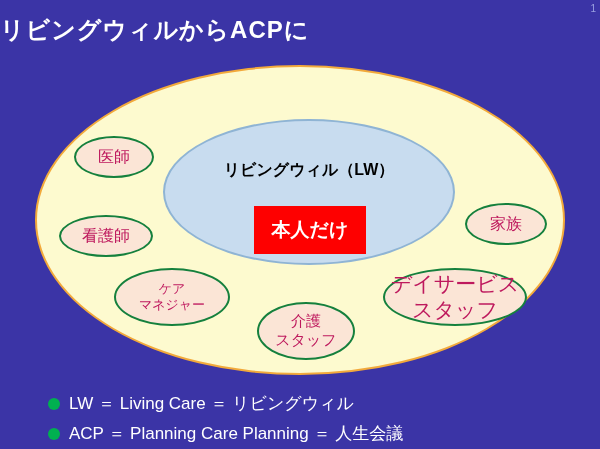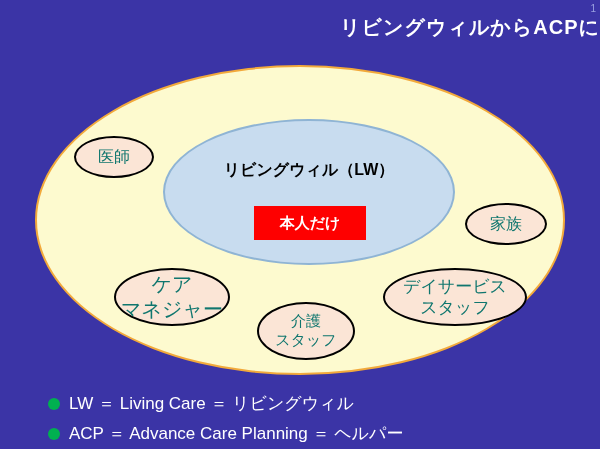--- a/index.html
+++ b/index.html
@@ -18,26 +18,25 @@
     top: 3px;
     right: 4px;
     color: #9aa0e0;
     font-size: 10px;
   }
   .title {
     position: absolute;
     top: 14px;
     left: 0;
     width: 100%;
-    text-align: right;
+    text-align: left;
     color: #ffffff;
-    font-size: 20px;
+    font-size: 24px;
     font-weight: bold;
     letter-spacing: 1px;
-    padding-left: 31px;
   }
   .acp-ellipse {
     position: absolute;
     left: 35px;
     top: 65px;
     width: 530px;
     height: 310px;
     background: #FDFACF;
     border: 2px solid #F2A93B;
     border-radius: 50%;
@@ -72,49 +71,49 @@
     text-align: center;
     color: #000000;
     font-size: 16px;
     font-weight: bold;
   }
   .red-box {
     position: absolute;
     left: 254px;
     top: 206px;
     width: 112px;
-    height: 34px;
+    height: 48px;
     background: #FE0000;
     color: #ffffff;
-    font-size: 15px;
+    font-size: 19px;
     font-weight: bold;
     display: flex;
     align-items: center;
     justify-content: center;
   }
   .node {
     position: absolute;
     background: #FBE5D6;
-    border: 2px solid #000000;
+    border: 2px solid #15803d;
     border-radius: 50%;
     display: flex;
     align-items: center;
     justify-content: center;
     text-align: center;
-    color: #0f766e;
+    color: #be185d;
     font-size: 16px;
     font-weight: normal;
     white-space: pre-line;
     line-height: 1.25;
   }
   .node-doctor      { left: 74px;  top: 136px; width: 80px;  height: 42px; }
   .node-nurse       { left: 59px;  top: 215px; width: 94px;  height: 42px; }
-  .node-caremanager { left: 114px; top: 268px; width: 116px; height: 58px; font-size: 20px; }
+  .node-caremanager { left: 114px; top: 268px; width: 116px; height: 58px; font-size: 13px; }
   .node-helper      { left: 257px; top: 302px; width: 98px;  height: 58px; font-size: 15px; }
-  .node-dayservice  { left: 383px; top: 268px; width: 144px; height: 58px; font-size: 17px; }
+  .node-dayservice  { left: 383px; top: 268px; width: 144px; height: 58px; font-size: 21px; }
   .node-family      { left: 465px; top: 203px; width: 82px;  height: 42px; }
   .node-self        { left: 456px; top: 132px; width: 74px;  height: 42px; }
   .footer {
     position: absolute;
     left: 48px;
     top: 392px;
     color: #ffffff;
     font-size: 17px;
   }
   .footer-line {
@@ -144,32 +143,33 @@
 
   <div class="acp-label">ACP</div>
 
   <div class="lw-ellipse"></div>
 
   <div class="lw-label">リビングウィル（LW）</div>
 
   <div class="red-box">本人だけ</div>
 
   <div class="node node-doctor">医師</div>
+  <div class="node node-nurse">看護師</div>
   <div class="node node-caremanager">ケア
 マネジャー</div>
   <div class="node node-helper">介護
 スタッフ</div>
   <div class="node node-dayservice">デイサービス
 スタッフ</div>
   <div class="node node-family">家族</div>
 
   <div class="footer">
     <div class="footer-line">
       <span class="bullet"></span>
       <span>LW ＝ Living Care ＝ リビングウィル</span>
     </div>
     <div class="footer-line">
       <span class="bullet"></span>
-      <span>ACP ＝ Advance Care Planning ＝ ヘルパー</span>
+      <span>ACP ＝ Planning Care Planning ＝ 人生会議</span>
     </div>
   </div>
 
 </div>
 
 </body></html>

